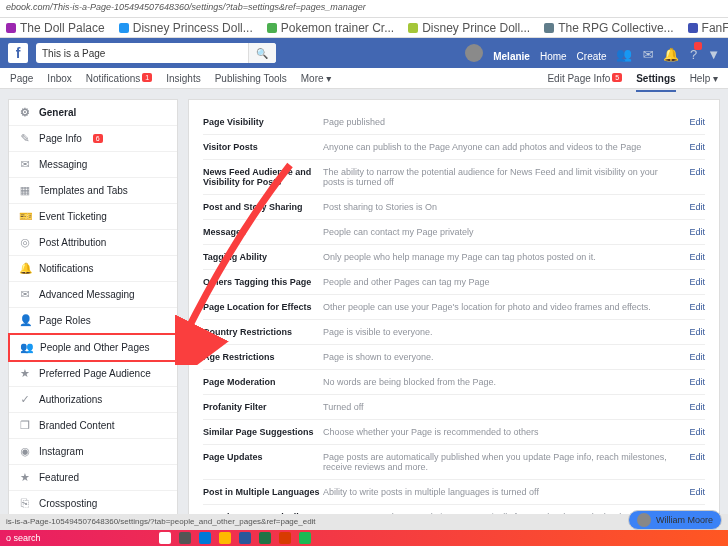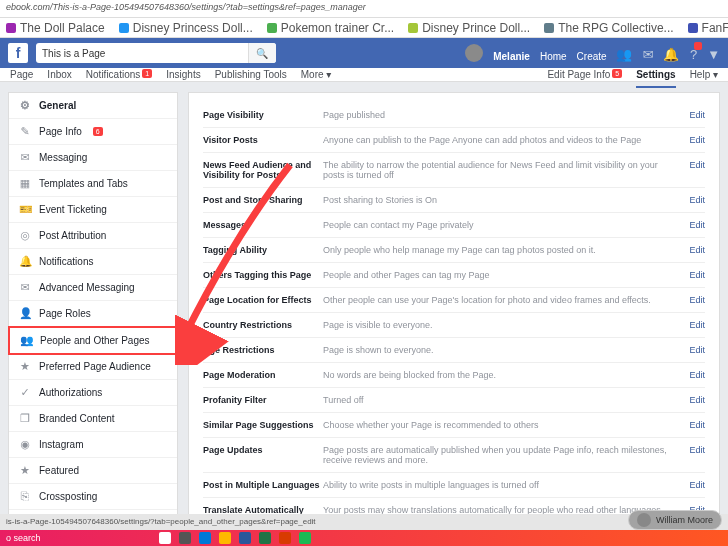--- a/index.html
+++ b/index.html
@@ -10,39 +10,39 @@
 .bm-icon { width: 10px; height: 10px; border-radius: 2px; flex-shrink: 0; }
 .fb-header { height: 30px; background: #4267b2; display: flex; align-items: center; padding: 0 8px; gap: 8px; }
 .fb-logo { width: 20px; height: 20px; background: #fff; color: #4267b2; display: flex; align-items: center; justify-content: center; font-weight: bold; font-size: 14px; border-radius: 2px; }
 .fb-search { flex: 0 0 240px; height: 20px; background: #fff; border-radius: 3px; display: flex; align-items: center; padding: 0 6px; font-size: 10px; color: #333; position: relative; }
 .fb-search-icon { position: absolute; right: 0; top: 0; width: 28px; height: 20px; background: #f5f6f7; border-left: 1px solid #ddd; border-radius: 0 3px 3px 0; display: flex; align-items: center; justify-content: center; color: #555; }
 .fb-right { margin-left: auto; display: flex; align-items: flex-end; gap: 10px; color: #fff; font-size: 10px; }
 .fb-avatar { width: 18px; height: 18px; border-radius: 50%; background: #8a8a8a; }
 .fb-name { font-weight: 600; }
 .fb-icon { color: #c0ccde; font-size: 13px; position: relative; }
 .fb-badge { position: absolute; top: -5px; right: -5px; width: 8px; height: 8px; background: #fa3e3e; border-radius: 2px; }
-.page-nav { height: 14px; background: #fff; border-bottom: 1px solid #ddd; display: flex; align-items: center; padding: 0 10px; gap: 14px; font-size: 10px; color: #4b4f56; }
+.page-nav { height: 21px; background: #fff; border-bottom: 1px solid #ddd; display: flex; align-items: center; padding: 0 10px; gap: 14px; font-size: 10px; color: #4b4f56; }
 .nav-item { position: relative; cursor: pointer; }
 .nav-badge { display: inline-block; background: #fa3e3e; color: #fff; font-size: 7px; padding: 1px 3px; border-radius: 2px; margin-left: 2px; vertical-align: top; }
 .nav-right { margin-left: auto; display: flex; gap: 14px; }
 .nav-active { color: #1d2129; font-weight: 600; border-bottom: 2px solid #4267b2; margin-bottom: -8px; }
 .content { display: flex; padding: 10px 8px 0 8px; gap: 10px; }
 .sidebar { width: 170px; background: #fff; border: 1px solid #ddd; }
 .sb-item { display: flex; align-items: center; gap: 8px; padding: 6px 10px; font-size: 10px; color: #1d2129; border-bottom: 1px solid #f0f0f0; cursor: pointer; }
 .sb-item.general { color: #1d2129; font-weight: 600; }
 .sb-icon { width: 12px; color: #90949c; font-size: 11px; text-align: center; flex-shrink: 0; }
 .sb-highlight { border: 2px solid #fa3e3e; margin: -1px; }
 .sb-badge { display: inline-block; background: #fa3e3e; color: #fff; font-size: 7px; padding: 1px 3px; border-radius: 2px; margin-left: 3px; }
 .settings-panel { flex: 1; background: #fff; border: 1px solid #ddd; padding: 10px 14px; overflow: hidden; }
 .set-row { display: flex; padding: 7px 0; border-bottom: 1px solid #eee; font-size: 9px; }
 .set-label { width: 120px; font-weight: 600; color: #1d2129; flex-shrink: 0; }
 .set-value { flex: 1; color: #90949c; padding-right: 10px; }
 .set-edit { color: #365899; cursor: pointer; flex-shrink: 0; }
 .status-lower { position: absolute; bottom: 16px; left: 0; right: 0; height: 16px; background: #e6e6e6; font-size: 8px; color: #555; padding: 3px 6px; white-space: nowrap; overflow: hidden; display: flex; }
-.status-user { position: absolute; bottom: 16px; right: 6px; background: #a3a3a3; border: 1px solid #ccc; border-radius: 12px; padding: 2px 8px; font-size: 9px; color: #333; display: flex; align-items: center; gap: 5px; }
+.status-user { position: absolute; bottom: 16px; right: 6px; background: #3b82f6; border: 1px solid #ccc; border-radius: 12px; padding: 2px 8px; font-size: 9px; color: #333; display: flex; align-items: center; gap: 5px; }
 .status-user-av { width: 14px; height: 14px; border-radius: 50%; background: #888; }
 .taskbar { position: absolute; bottom: 0; left: 0; right: 0; height: 16px; background: linear-gradient(90deg, #e91e63, #ff5722); display: flex; align-items: center; padding: 0 6px; gap: 8px; }
 .tb-search { color: #fff; font-size: 9px; }
 .tb-icons { display: flex; gap: 8px; margin-left: 110px; }
 .tb-icon { width: 12px; height: 12px; border-radius: 2px; }
 .arrow-svg { position: absolute; top: 155px; left: 175px; pointer-events: none; z-index: 50; }
 </style>
 </head>
 <body>
 

